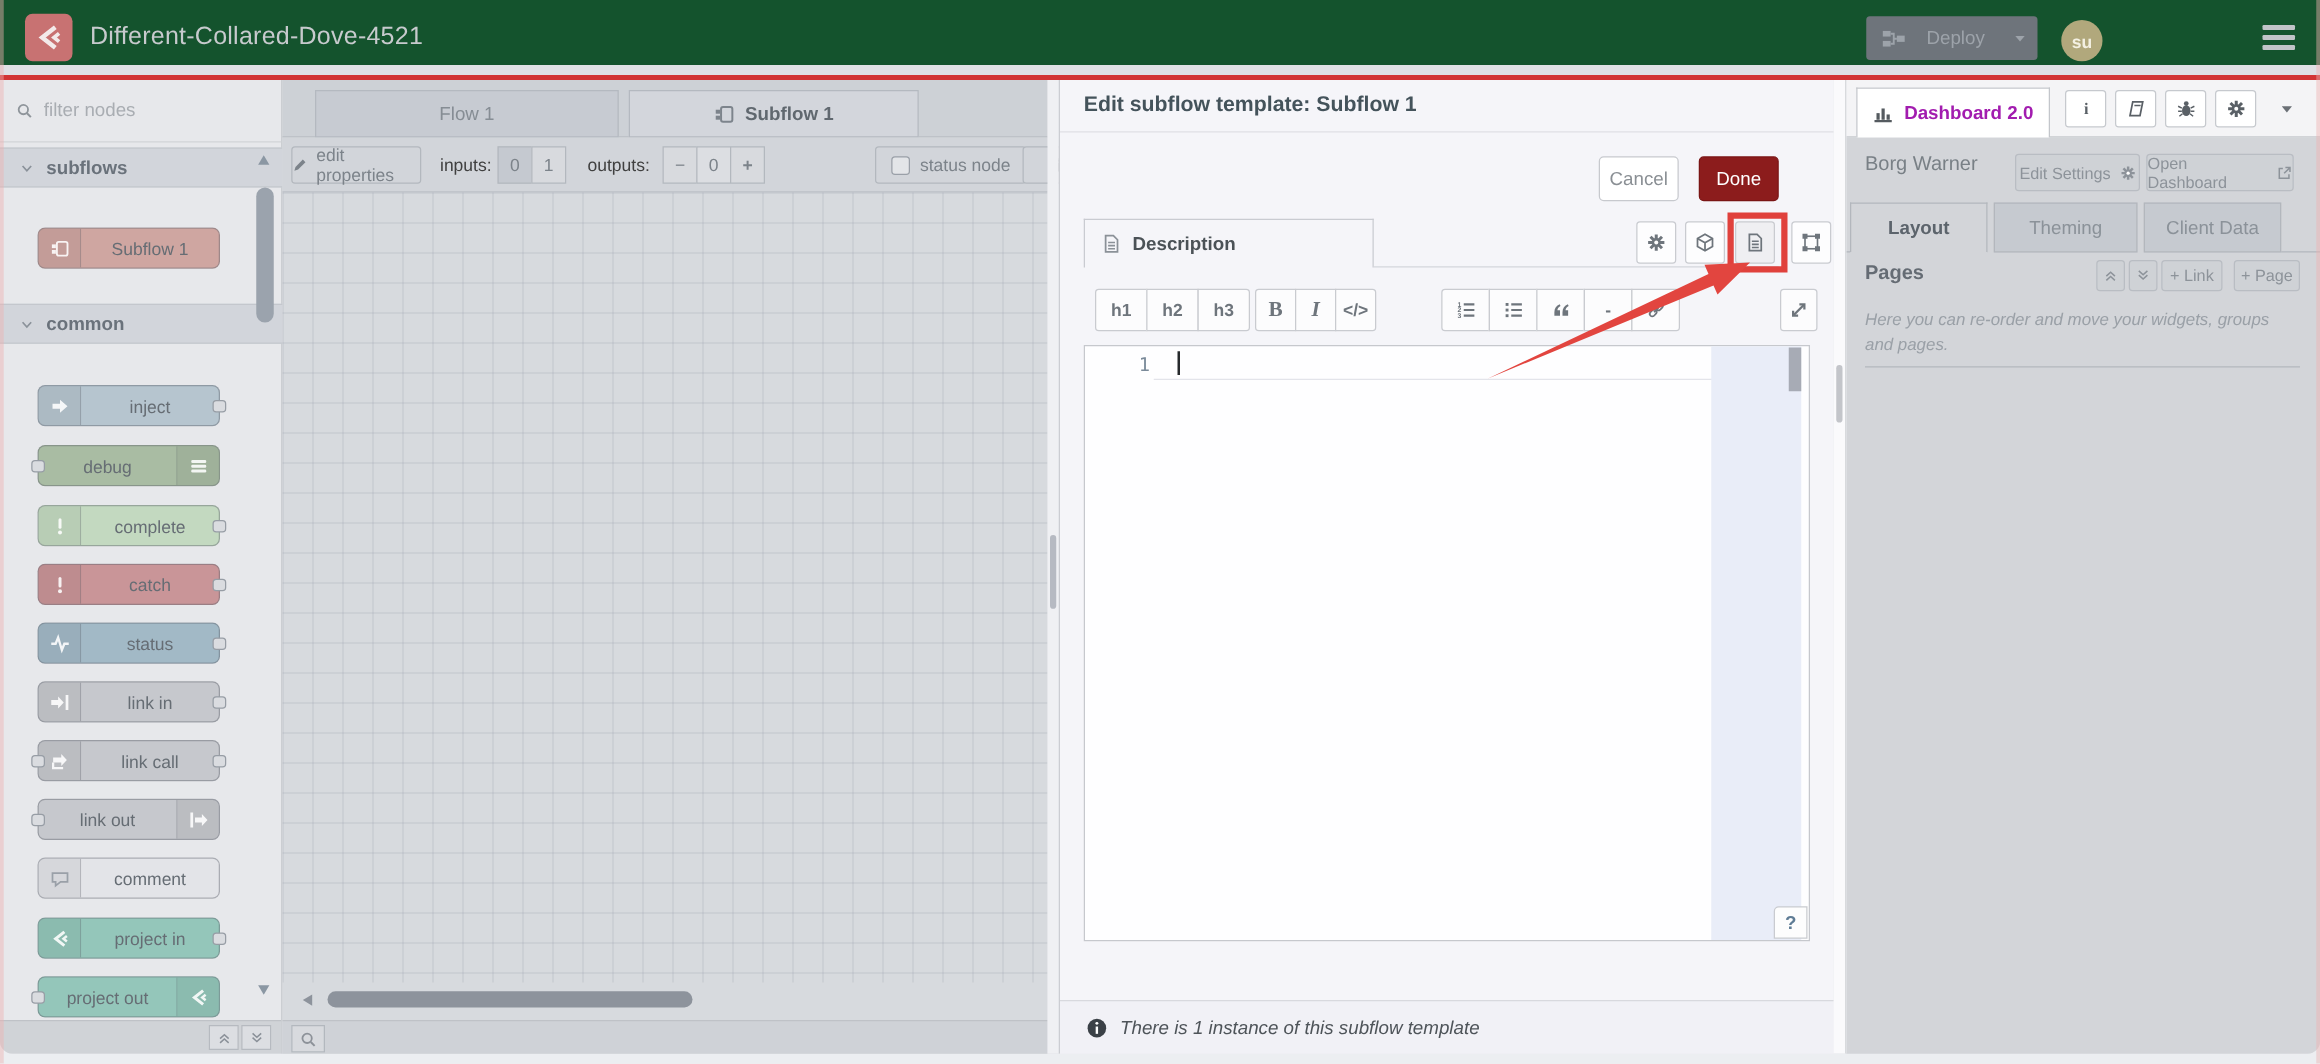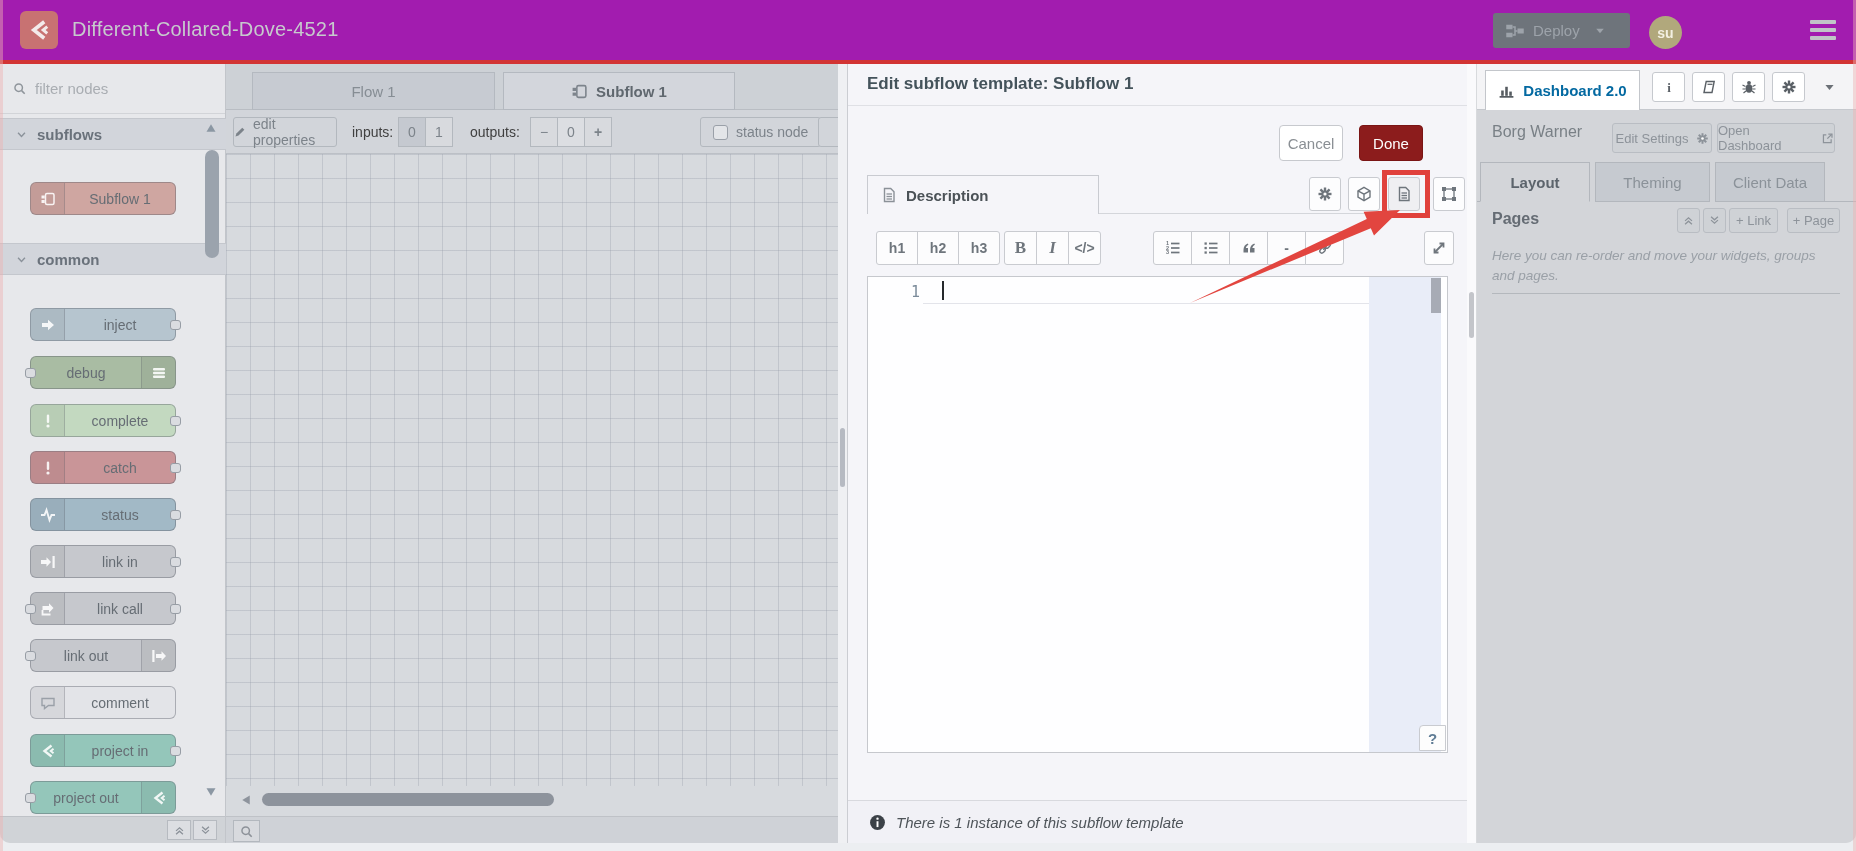--- a/index.html
+++ b/index.html
@@ -5,25 +5,25 @@
   * { margin:0; padding:0; box-sizing:border-box; }
   html,body { background:#f1eeee; }
   body { font-family:"Liberation Sans", sans-serif; }
   .app { position:relative; width:1856px; height:851px; background:#eceef1; overflow:hidden; }
   .edge { position:absolute; top:0; bottom:0; width:3px; background:rgba(238,178,178,.45); z-index:120; }
   .chrome { position:absolute; left:0; right:0; top:0; height:843px; border-radius:0 0 10px 10px; overflow:hidden; background:#dfe1e5; }
   .ic { display:inline-flex; width:16px; height:16px; flex:none; }
   .ic svg { width:100%; height:100%; }
 
   
-  .header { position:absolute; left:0; right:0; top:0; height:64px; background:#a21caf; display:flex; align-items:center;padding-left:36px; }
+  .header { position:absolute; left:0; right:0; top:0; height:52px; background:#14532d; display:flex; align-items:center;padding-left:36px; }
   .logo { position:absolute; left:20px; top:11px; width:38px; height:38px; border-radius:6px; background:#c87272; display:flex; align-items:center; justify-content:center; }
   .logo .ic{ width:24px;height:24px; color:#f3eaea; }
   .title { position:absolute; left:72px; top:18px; font-size:20px; color:#c7cacd; letter-spacing:.2px; }
-  .deploy { position:absolute; left:1493px; top:13px; width:137px; height:35px; background:#6e747b; border-radius:3px; display:flex; align-items:center; color:#9da3aa; font-size:15px; }
+  .deploy { position:absolute; left:1493px; top:13px; width:137px; height:35px; background:#6e747b; border-radius:3px; display:flex; align-items:center; color:#9da3aa; font-size:15px;justify-content:space-between; }
   .deploy .ic { width:20px; height:20px; margin:0 8px 0 12px; color:#9da3aa; }
   .deploy .car { margin-left:14px; width:12px; height:12px; color:#9da3aa; }
   .avatar { position:absolute; left:1649px; top:16px; width:33px; height:33px; border-radius:50%; background:#b1a87c; color:#f3f0e2; font-size:14px; font-weight:bold; display:flex; align-items:center; justify-content:center; }
   .burger { position:absolute; left:1810px; top:20px; width:26px; height:20px; display:flex; flex-direction:column; justify-content:space-between; }
   .burger i { height:4px; background:#c1c4c8; border-radius:1px; }
   .redline { position:absolute; left:0; right:0; top:60px; height:4px; background:#d23434; z-index:40; }
 
   
   .palette { position:absolute; left:0; top:64px; width:226px; height:779px; background:#e7e8eb; border-right:1px solid #c2c5ca; }
   .psearch { position:absolute; left:0; top:0; width:100%; height:50px; border-bottom:1px solid #d2d4d8; display:flex; align-items:center; padding-left:13px; color:#8f959b; }
@@ -99,21 +99,21 @@
   .tray-footer { position:absolute; left:0; bottom:0; width:100%; height:43px; background:#f1f1f6; border-top:1px solid #d8d9de; display:flex; align-items:center; padding-left:21px; gap:10px; }
   .tray-footer .ic { width:17px; height:17px; }
   .tray-footer span.txt { font-style:italic; font-size:15px; color:#4e5459; }
 
   .gapscroll { position:absolute; left:1467px; top:64px; width:10px; height:779px; background:#fafafc; border-right:1px solid #d8dadd; z-index:11; }
   .gapthumb { position:absolute; left:2px; top:228px; width:5px; height:46px; border-radius:3px; background:#c3c5ca; }
 
   
   .sidebar { position:absolute; left:1477px; top:64px; width:379px; height:779px; background:#d3d5d9; }
   .sb-tabrow { position:absolute; left:0; top:0; width:100%; height:46px; background:#f4f4f6; border-bottom:1px solid #c6c9ce; }
-  .sb-dashtab { position:absolute; left:8px; top:6px; width:155px; height:40px; background:#fff; border:1px solid #c3c6cb; border-bottom:none; display:flex; align-items:center; justify-content:center; gap:8px; font-size:15px; font-weight:bold; color:#0369a1; z-index:2; }
+  .sb-dashtab { position:absolute; left:8px; top:6px; width:155px; height:40px; background:#fff; border:1px solid #c3c6cb; border-bottom:none; display:flex; align-items:center; justify-content:center; gap:8px; font-size:15px; font-weight:bold; color:#a21caf; z-index:2; }
   .sb-dashtab .ic { width:17px; height:17px; color:#555b60; }
   .sibtn { position:absolute; top:8px; width:33px; height:30px; background:#fff; border:1px solid #c6c9ce; border-radius:3px; display:flex; align-items:center; justify-content:center; color:#5a6066; }
   .sb-caret { position:absolute; left:346px; top:17px; width:13px; height:13px; color:#6b7076; }
   .sb-name { position:absolute; left:15px; top:59px; font-size:16px; color:#798086; }
   .sb-btn { position:absolute; top:59px; height:30px; background:#cfd2d6; border:1px solid #b9bdc3; border-radius:3px; display:flex; align-items:center; justify-content:center; gap:7px; font-size:13px; color:#8d939a; }
   .sb-btn .ic { width:13px; height:13px; }
   .sb-tab { position:absolute; top:98px; height:40px; border:1px solid #b3b7bd; background:#c6cad0; color:#8b9299; font-size:15px; display:flex; align-items:center; justify-content:center; }
   .sb-tab.active { background:#d3d5d9; border-bottom:1px solid #d3d5d9; color:#5c646c; font-weight:bold; }
   .sb-tabline { position:absolute; top:137px; height:1px; background:#b3b7bd; }
   .sb-pages { position:absolute; left:15px; top:146px; font-size:16px; font-weight:bold; color:#656c74; }

